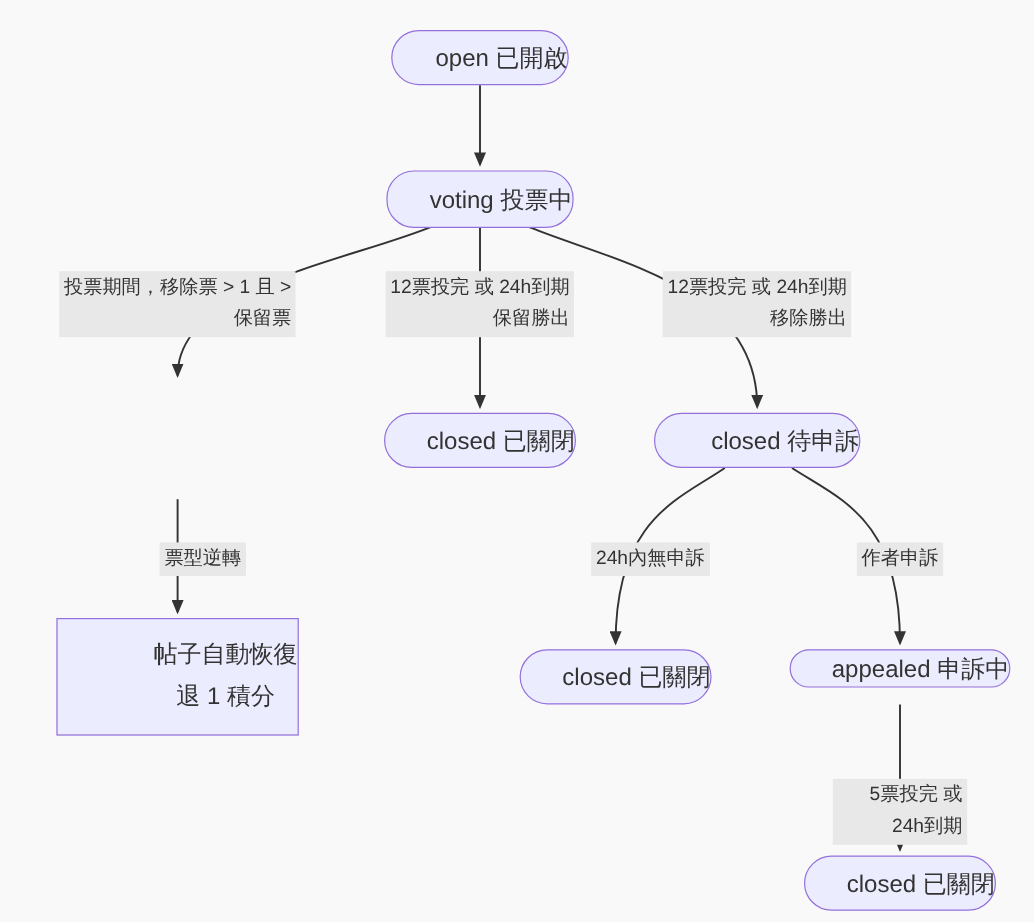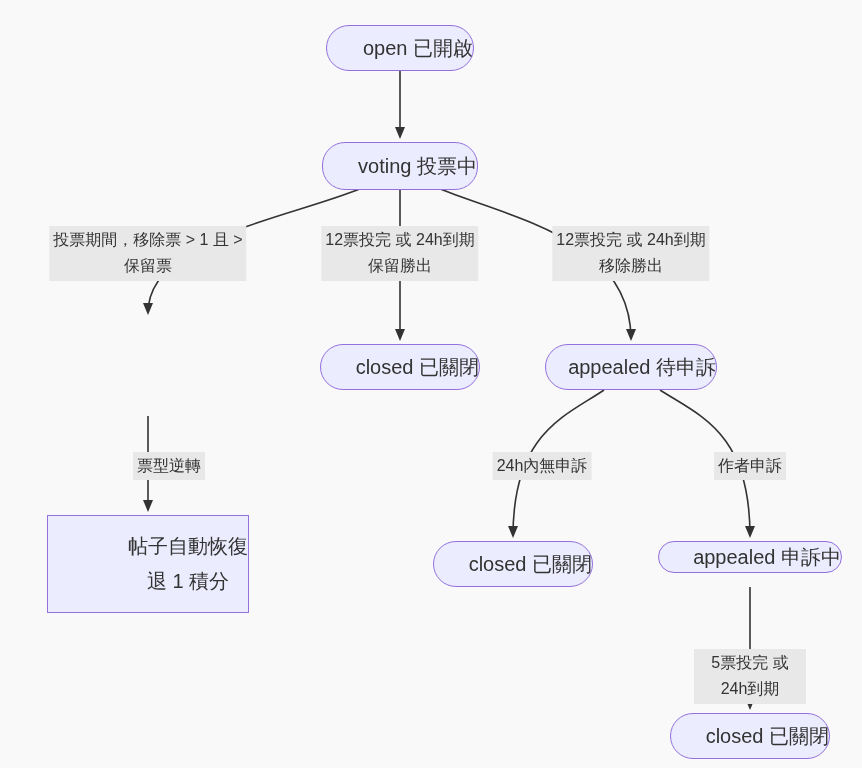--- a/index.html
+++ b/index.html
@@ -34,21 +34,21 @@
   .node.stadium{border-radius:23px;}
   .node.rect{border-radius:0;white-space:pre-line;line-height:1.75;}
   .node span{white-space:nowrap;}
   .edge-label{
     position:absolute;
     transform:translateX(-50%);
     background:var(--edge-label-bg);
     color:var(--text);
     font-size:16px;
     line-height:1.65;
-    text-align:center;
+    text-align:right;
     white-space:pre-line;
     padding:1px 4px;
   }
 </style>
 </head>
 <body>
 
 <div id="canvas">
 
   <svg class="edges" width="862" height="768" viewBox="0 0 862 768">
@@ -74,21 +74,21 @@
   <div class="node stadium" style="left:322px;top:142px;width:156px;height:48px;">
     <span>voting 投票中</span>
   </div>
 
 
   <div class="node stadium" style="left:320px;top:344px;width:160px;height:46px;">
     <span>closed 已關閉</span>
   </div>
 
   <div class="node stadium" style="left:545px;top:344px;width:172px;height:46px;">
-    <span>appealed 待申訴</span>
+    <span>closed 待申訴</span>
   </div>
 
   <div class="node rect" style="left:47px;top:515px;width:202px;height:98px;">帖子自動恢復
 退 1 積分</div>
 
   <div class="node stadium" style="left:433px;top:541px;width:160px;height:46px;">
     <span>closed 已關閉</span>
   </div>
 
   <div class="node stadium" style="left:658px;top:541px;width:184px;height:32px;">

